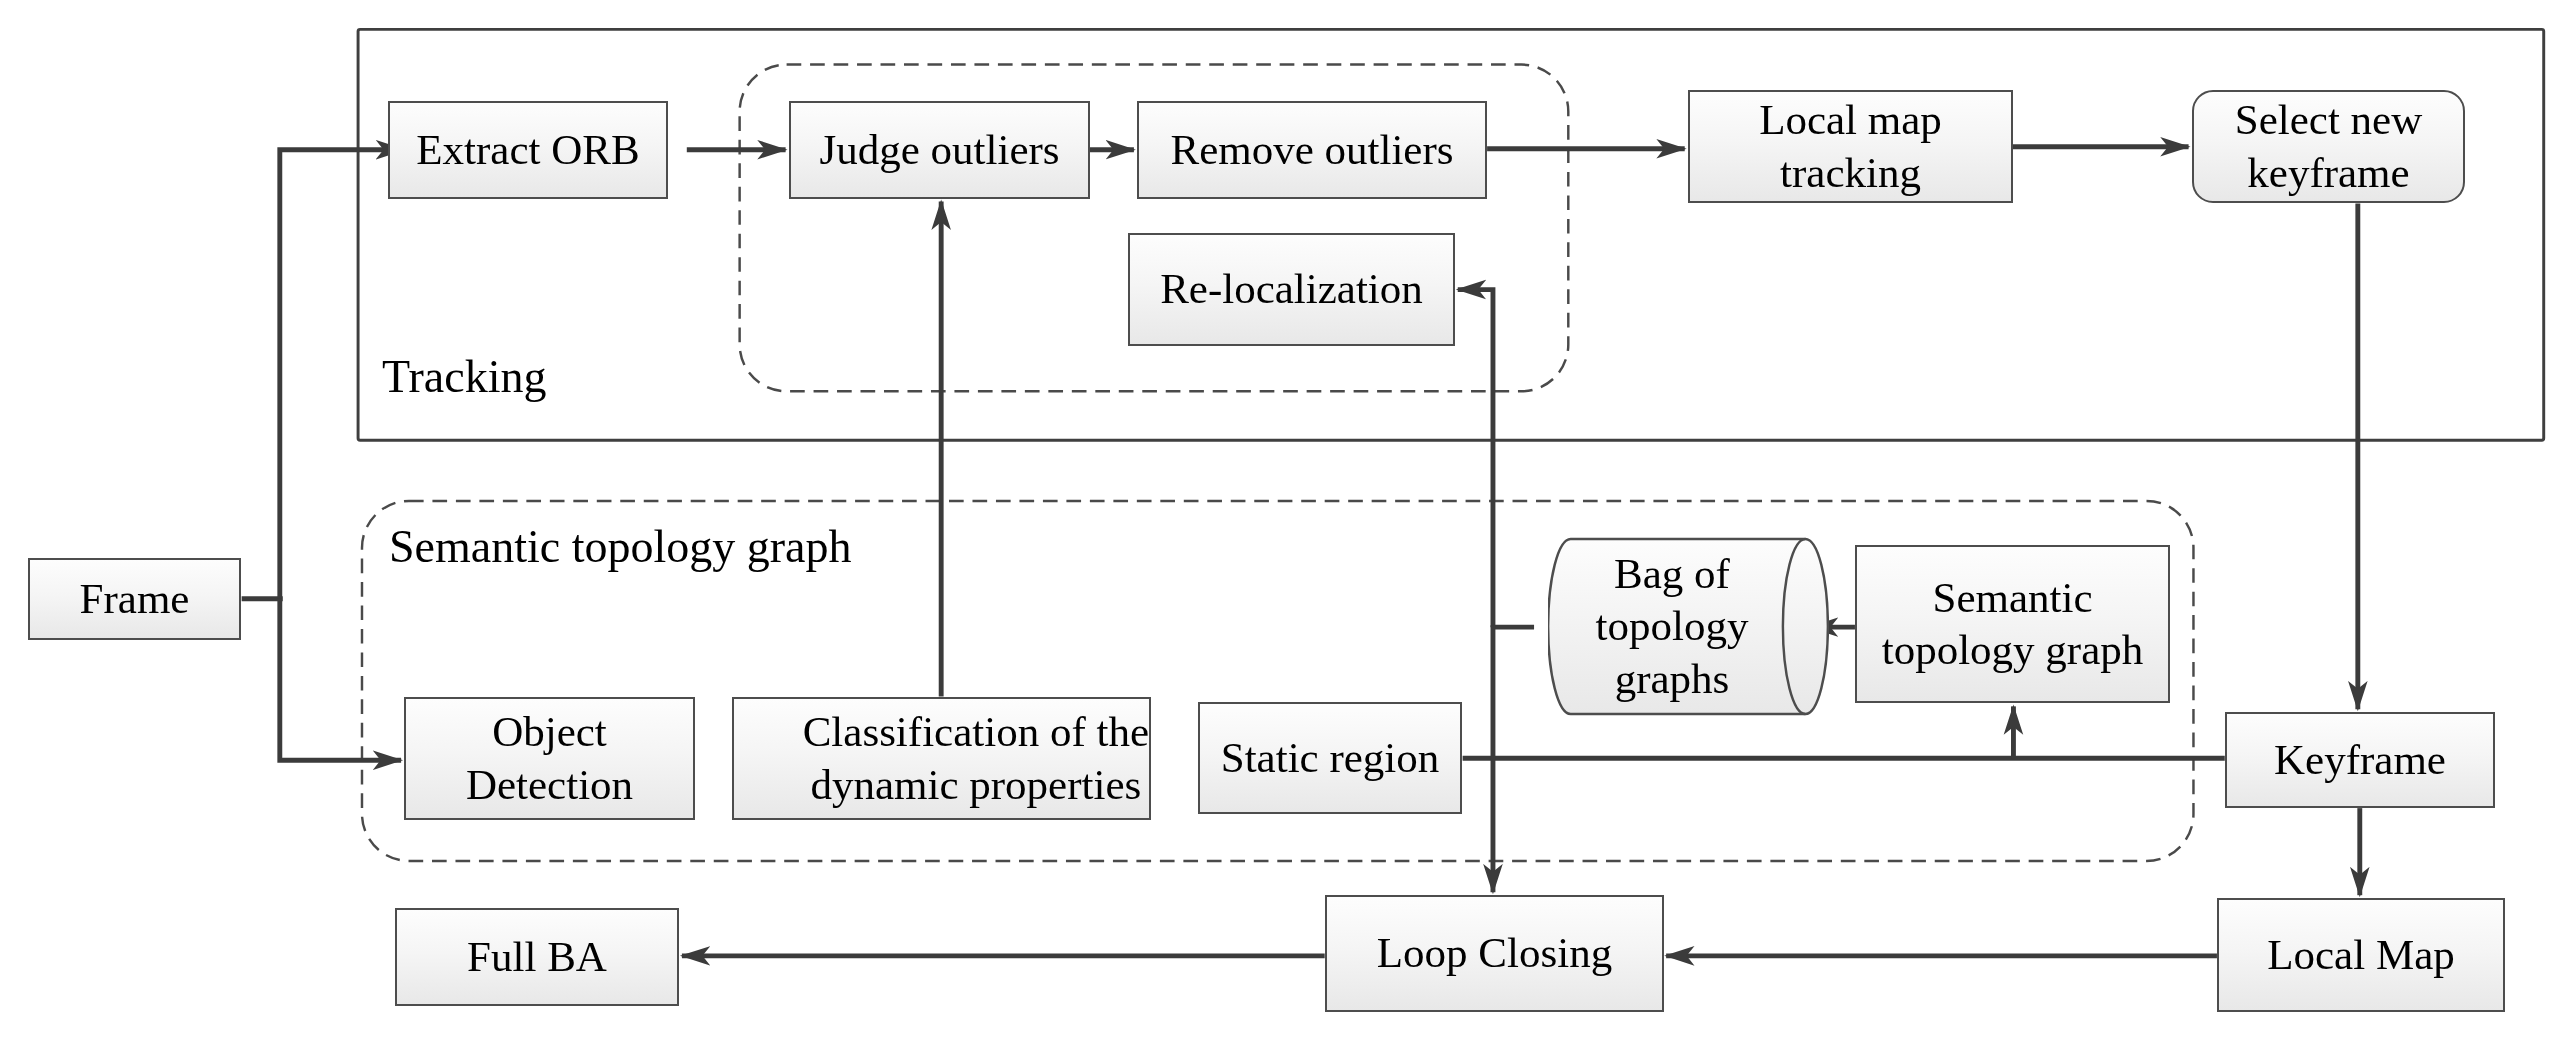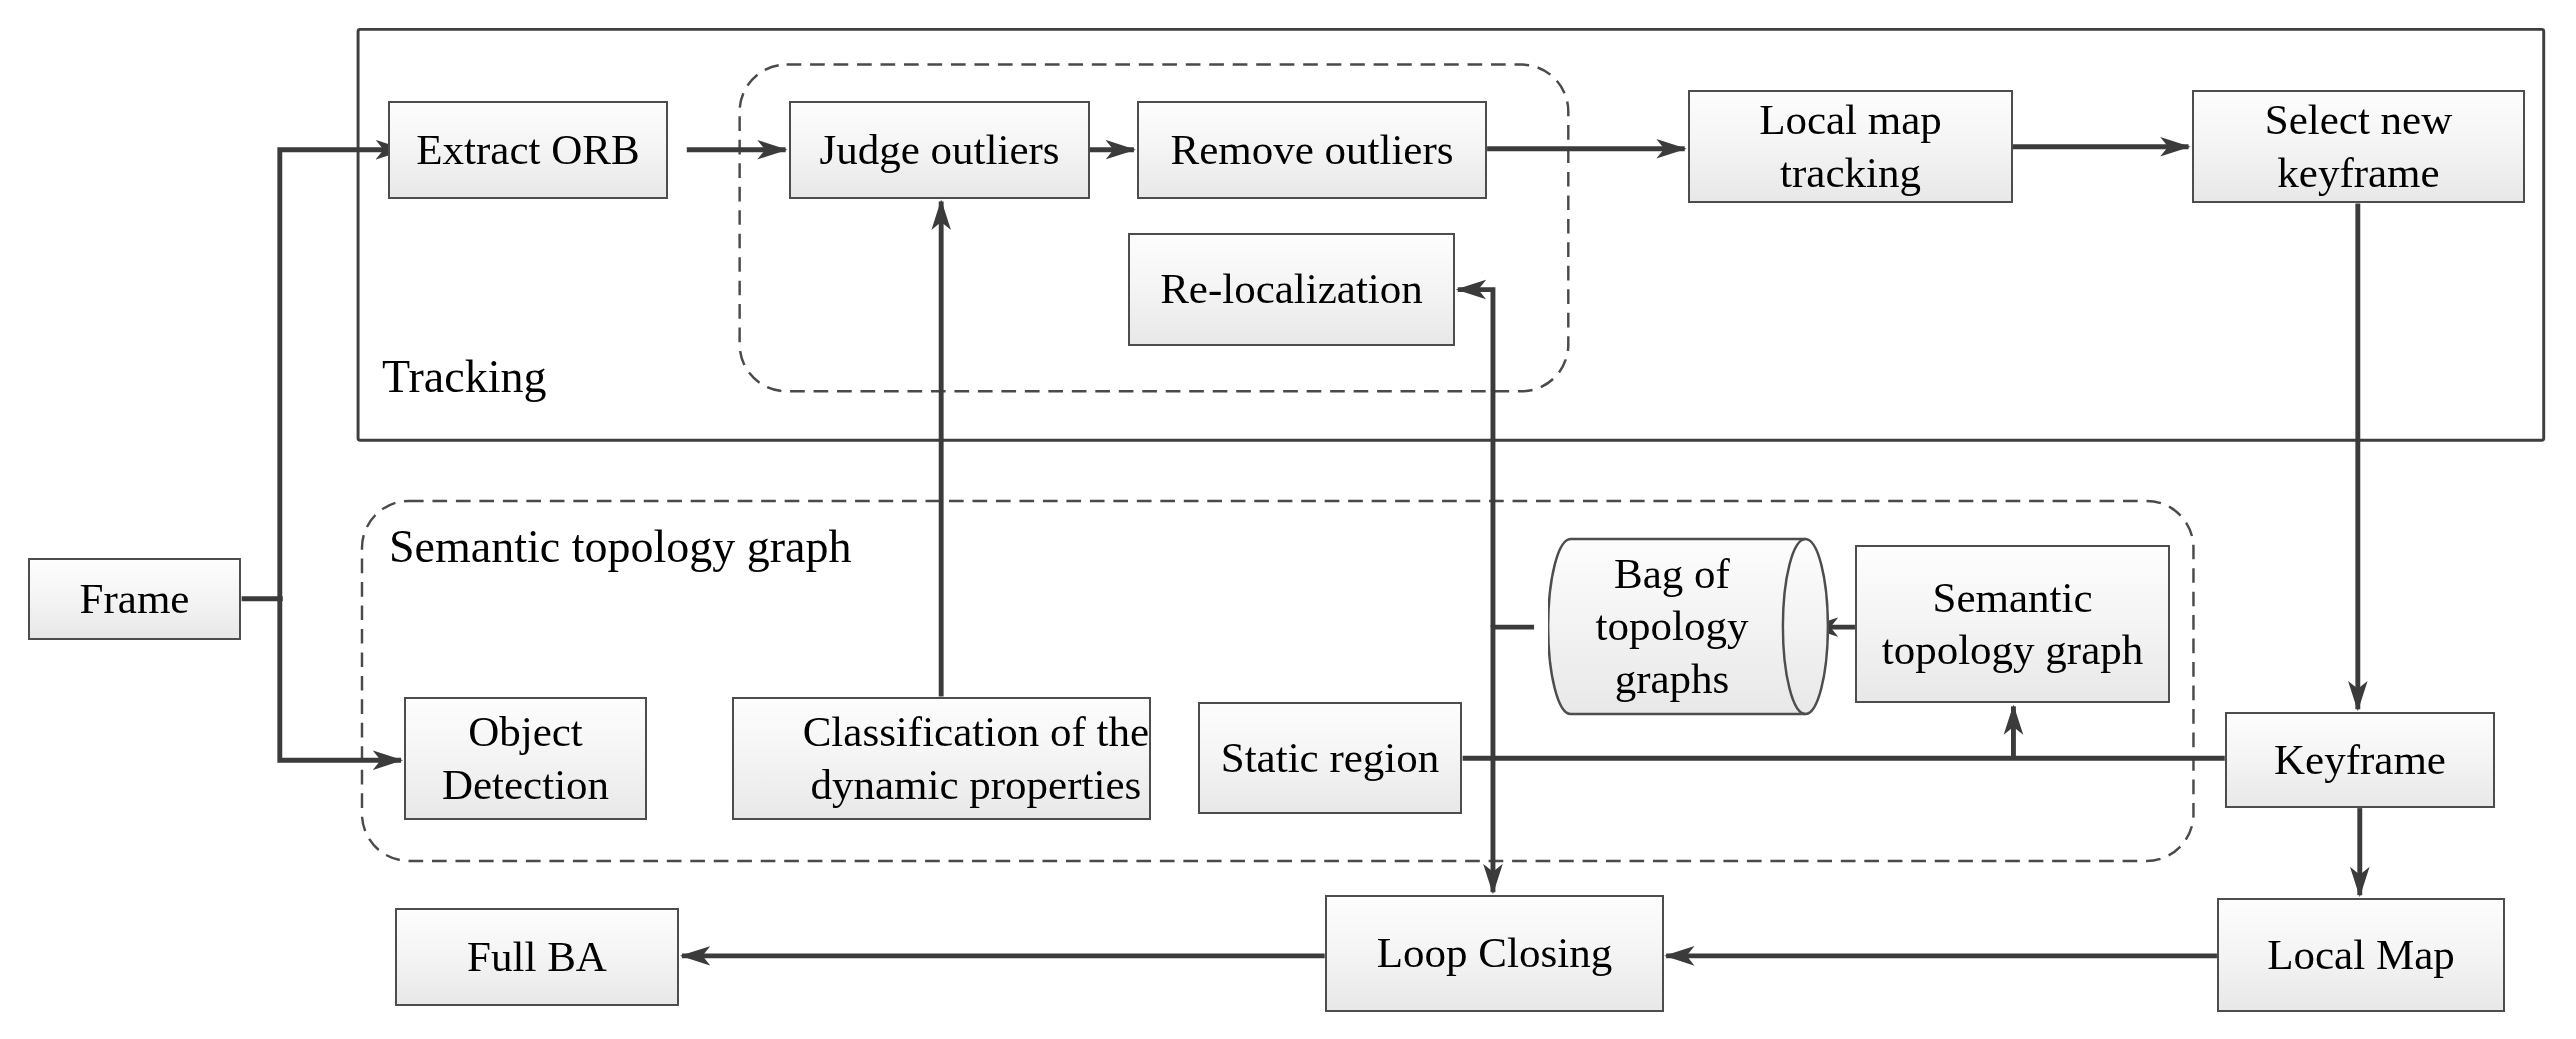--- a/index.html
+++ b/index.html
@@ -90,23 +90,23 @@
       <polyline points="1526,639 1526,912" fill="none" stroke="#3b3b3b" stroke-width="5" stroke-linejoin="miter" stroke-linecap="butt" marker-end="url(#arrowhead)"></polyline>
     </svg>
   <div id="node-layer">
       <div class="node" style="left: 28px; top: 558px; width: 213px; height: 82px;"><span>Frame</span></div>
       <div class="node" style="left: 388px; top: 101px; width: 280px; height: 98px;"><span>Extract ORB</span></div>
       <div class="node" style="left: 789px; top: 101px; width: 301px; height: 98px;"><span>Judge outliers</span></div>
       <div class="node" style="left: 1137px; top: 101px; width: 350px; height: 98px;"><span>Remove outliers</span></div>
       <div class="node" style="left: 1128px; top: 233px; width: 327px; height: 113px;"><span>Re-localization</span></div>
       <div class="node" style="left: 1688px; top: 90px; width: 325px; height: 113px;"><span>Local map
 tracking</span></div>
-      <div class="node" style="left: 2192px; top: 90px; width: 333px; height: 113px;"><span>Select new
+      <div class="node" style="left: 2192px; top: 90px; width: 273px; height: 113px; border-radius: 21px;"><span>Select new
 keyframe</span></div>
-      <div class="node" style="left: 404px; top: 697px; width: 243px; height: 123px;"><span>Object
+      <div class="node" style="left: 404px; top: 697px; width: 291px; height: 123px;"><span>Object
 Detection</span></div>
       <div class="node" style="left: 732px; top: 697px; width: 419px; height: 123px; justify-content: flex-end;"><span>Classification of the
 dynamic properties</span></div>
       <div class="node" style="left: 1198px; top: 702px; width: 264px; height: 112px;"><span>Static region</span></div>
       <div class="node cylinder" style="left: 1526px; top: 537px; width: 281px; height: 179px;"><svg width="281" height="179" viewBox="0 0 287 183" class="cyl-svg">
           <defs>
             <linearGradient id="cylgrad10" x1="0" y1="0" x2="0" y2="1">
               <stop offset="0%" stop-color="#fdfdfd"></stop>
               <stop offset="100%" stop-color="#e8e8e8"></stop>
             </linearGradient>

